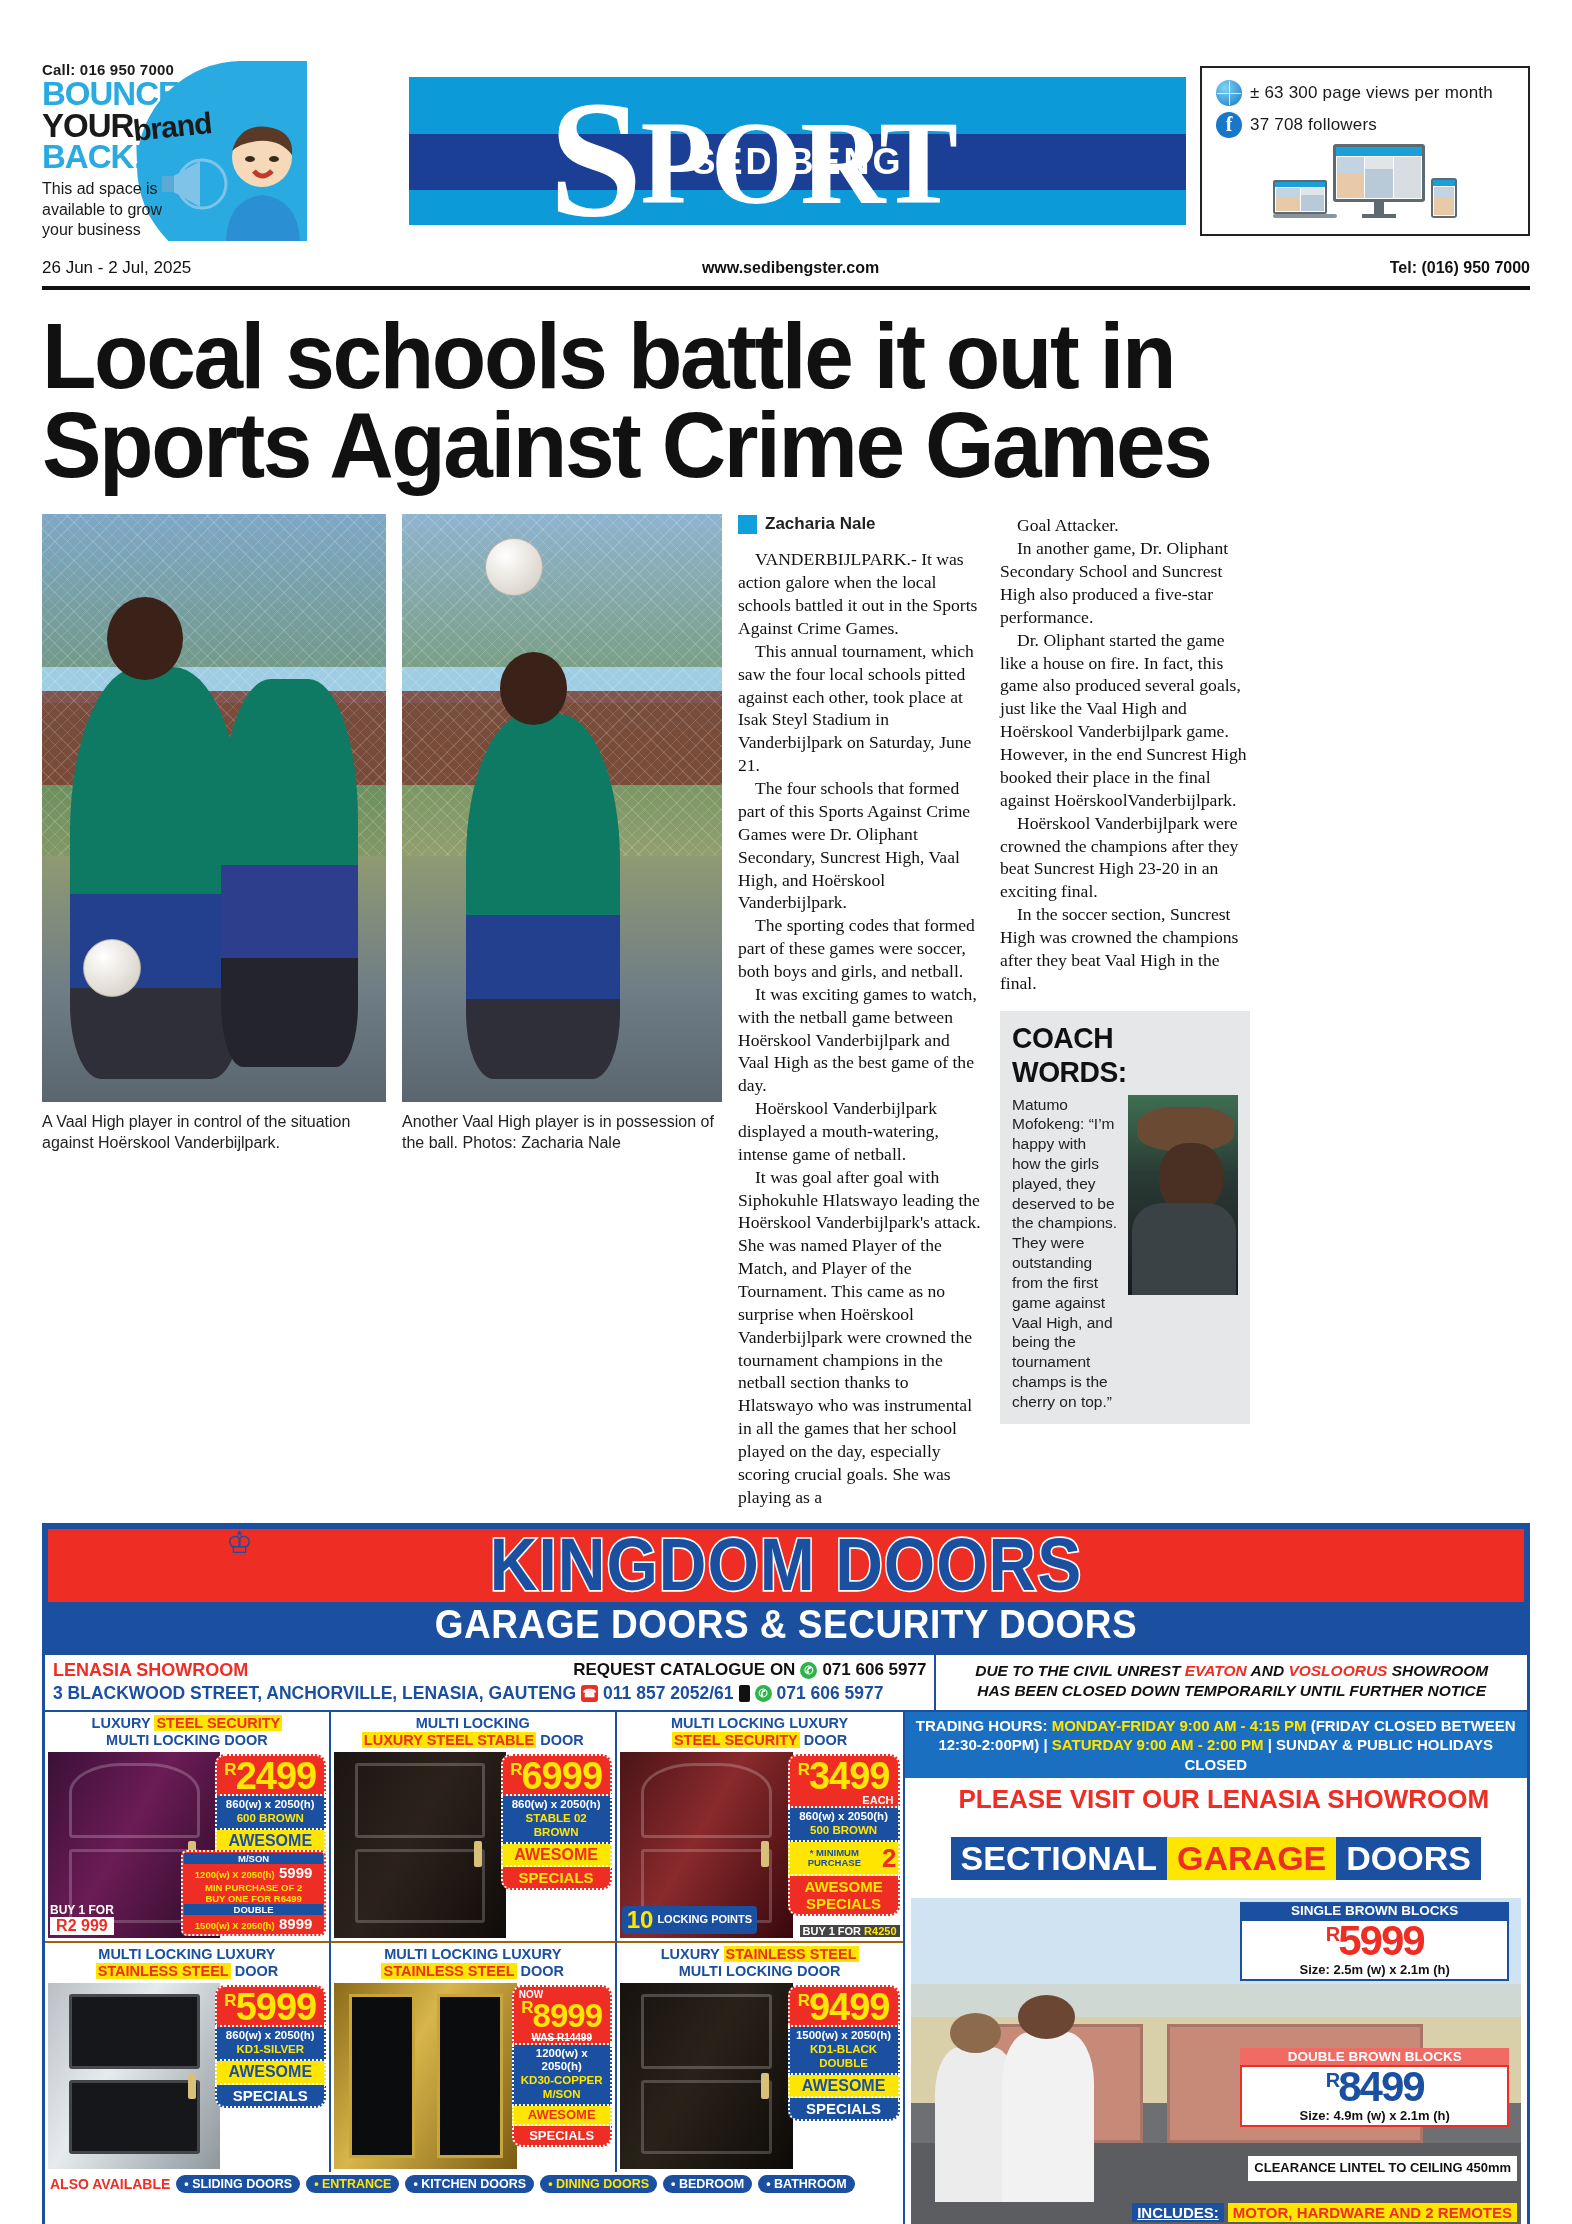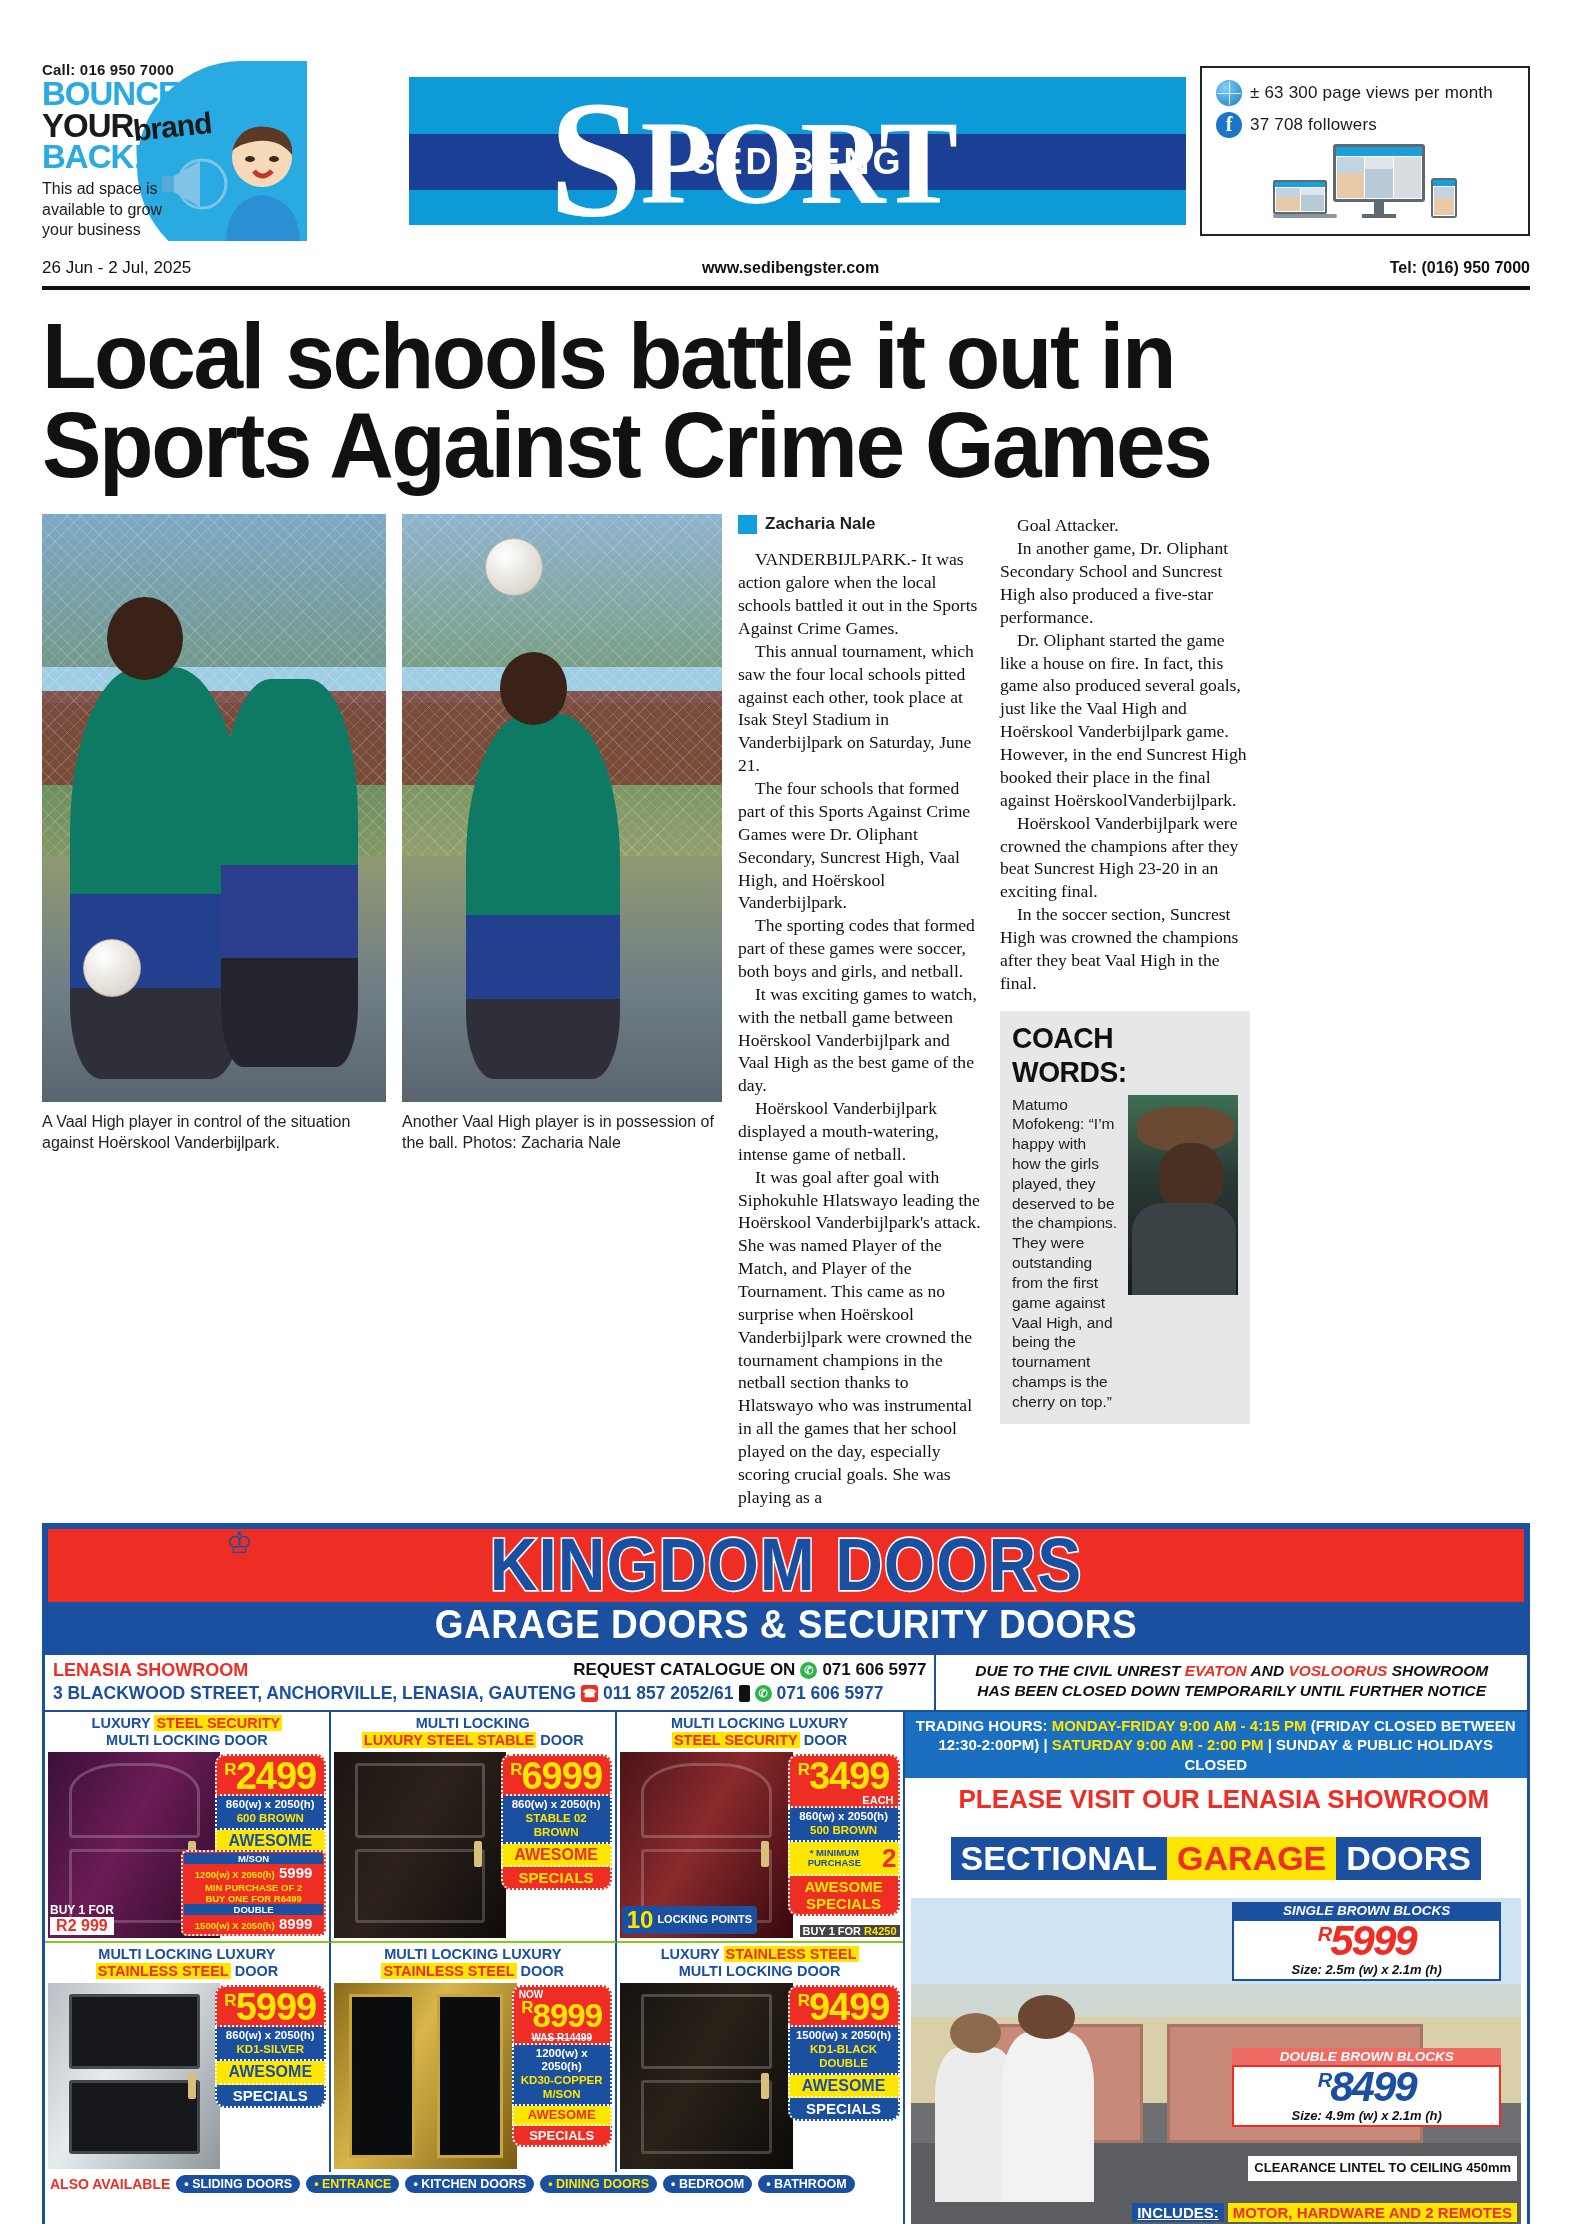--- a/index.html
+++ b/index.html
@@ -186,21 +186,21 @@
   .ph-cell { display:inline-block; width:11px;height:17px;background:#111;border-radius:2px;}
   .kd-contact-r { flex: 1; border-left: 2px solid #1b4fa0; padding: 6px 8px; text-align:center;
       font-size: 15.5px; font-weight: bold; color:#111; line-height:1.32;font-style:italic; }
   .kd-contact-r .hot { color:#ee2d24; }
 
   .kd-body { display:flex; }
   .kd-left { width: 58%; border-right: 2px solid #1b4fa0; }
   .kd-right { width: 42%; }
 
   .kd-grid { display:flex; flex-wrap: wrap; }
-  .kd-cell { width: 33.333%; border-right: 2px solid #1b4fa0; border-bottom:2px solid #84cc16; }
+  .kd-cell { width: 33.333%; border-right: 2px solid #1b4fa0; border-bottom:2px solid #a16207; }
   .kd-cell:nth-child(3n) { border-right: none; }
   .kd-cell-title { text-align:center; font-size: 14.5px; font-weight:bold; color:#1b4fa0;
       line-height:1.18; padding: 3px 2px; }
   .hl-y { background:#ffe600; color:#ee2d24; padding: 0 2px; }
   .kd-door { position: relative; height: 186px; margin: 0 3px 3px 3px; overflow:hidden; }
   .door-img { position:absolute; left:0; top:0; width: 62%; height:100%; }
   .d-purple { background: linear-gradient(120deg,#3a1038,#6b1c55 45%,#2a0b27); }
   .d-black { background: linear-gradient(120deg,#1b1512,#2c221b 45%,#100c0a); }
   .d-maroon { background: linear-gradient(120deg,#4a1418,#8a2a2c 45%,#37080d); }
   .d-silver { background: linear-gradient(120deg,#b9bfc4,#e6ebee 40%,#8f979d); }
@@ -264,21 +264,21 @@
   .g-door1 { position:absolute; left: 8%; bottom: 26%; width: 30%; height: 36%; background:#c78a79;
       box-shadow: inset 0 0 0 3px rgba(0,0,0,.15);}
   .g-door2 { position:absolute; left: 42%; bottom: 26%; width: 42%; height: 36%; background:#c78a79;
       box-shadow: inset 0 0 0 3px rgba(0,0,0,.15);}
   .g-drive { position:absolute; left:0; right:0; bottom:0; height: 26%; background:#5b5d60;}
   .g-couple { position:absolute; left: 4%; bottom: 8%; width: 26%; height: 56%;}
   .g-couple .m { position:absolute; right:0; bottom:0; width: 58%; height: 92%; background:#f2f2f2; border-radius: 30% 30% 0 0;}
   .g-couple .m .h { position:absolute; top:-22%; left: 18%; width: 62%; height: 26%; background:#6b4632; border-radius:50%;}
   .g-couple .w { position:absolute; left:0; bottom:0; width: 52%; height: 84%; background:#ececec; border-radius: 30% 30% 0 0;}
   .g-couple .w .h { position:absolute; top:-22%; left: 18%; width: 62%; height: 26%; background:#8d6a4c; border-radius:50%;}
-  .gp-tag { position:absolute; right: 20px; width: 44%; font-style: italic; }
+  .gp-tag { position:absolute; right: 12px; width: 44%; }
   .gp-tag.t1 { top: 4px; }
   .gp-tag.t2 { top: 150px; }
   .gp-head { color:#fff; font-size: 13.5px; font-weight:bold; text-align:center; padding: 1px 0; }
   .gp-head.blue { background:#1b4fa0; }
   .gp-head.red { background:#f06b63; }
   .gp-box { background:#fff; text-align:center; padding: 0 2px 2px 2px; }
   .gp-box.blue { border: 2px solid #1b4fa0;}
   .gp-box.red { border: 2px solid #ee2d24;}
   .gp-price { font-size: 42px; font-weight:bold; line-height: .96; letter-spacing:-2px;}
   .gp-price.red { color:#ee2d24; }

